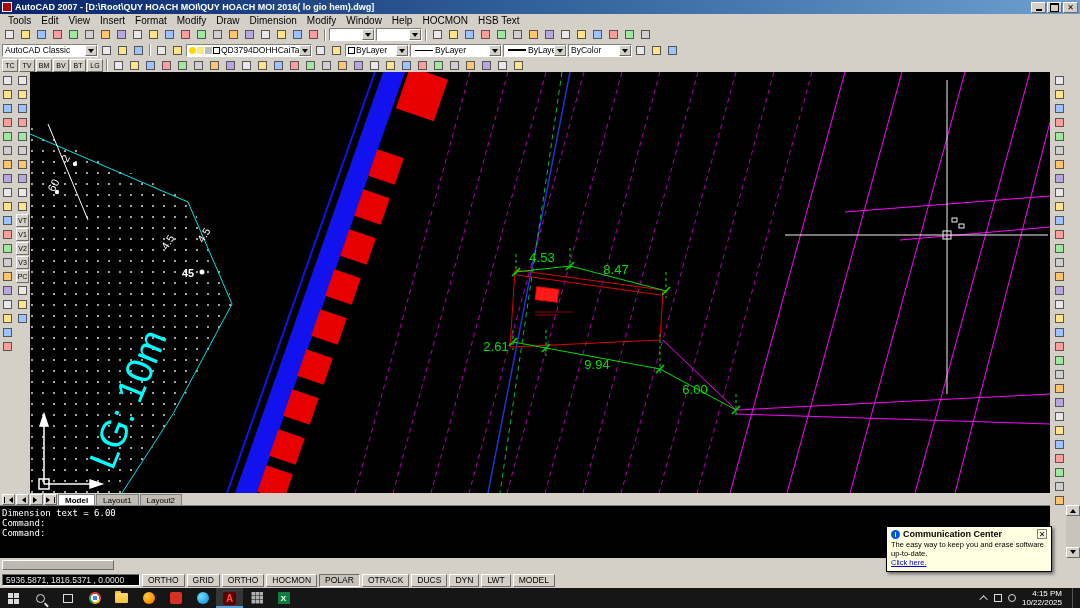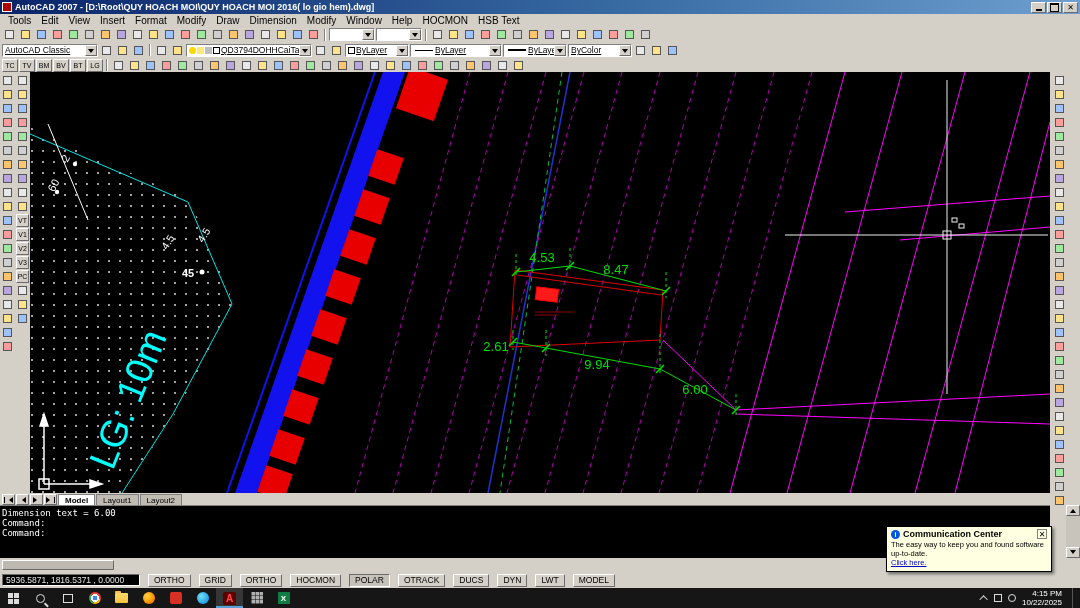--- a/index.html
+++ b/index.html
@@ -28,21 +28,21 @@
   #row2 { top:42px; height:16px; }
   #row3 { top:58px; height:14px; }
   .tbtn { width:15px; height:13px; background:#d4d0c8; flex:none;
     display:flex; align-items:center; justify-content:center; }
   .tbtn .gl { width:9px; height:9px; border:1px solid #555; }
   .tbtn.text { width:16px; font-size:7px; color:#000; border:1px solid; border-color:#fff #6b6b6b #6b6b6b #fff; }
   .sep { width:2px; height:12px; border-left:1px solid #808080; border-right:1px solid #fff; margin:0 2px; flex:none; }
 
   .combo { height:13px; background:#fff; border:1px solid; border-color:#808080 #fff #fff #808080;
     display:flex; align-items:center; font-size:8.5px; color:#000; padding-left:2px; flex:none; overflow:hidden; white-space:nowrap; }
-  .combo .val { flex:1; overflow:hidden; white-space:nowrap;text-decoration:underline; }
+  .combo .val { flex:1; overflow:hidden; white-space:nowrap; }
   .combo .dd { width:12px; height:11px; margin-left:auto; background:#d4d0c8; flex:none;
     border:1px solid; border-color:#fff #6b6b6b #6b6b6b #fff; display:flex; align-items:center; justify-content:center; }
   .combo .dd::after { content:""; border:3px solid transparent; border-top:4px solid #000; margin-top:4px; }
   .mini { width:7px; height:7px; flex:none; margin-right:1px; }
   .line-glyph { width:18px; height:1px; background:#000; margin:0 2px; flex:none; }
 
   
   .leftpanel { position:absolute; left:0; top:72px; width:30px; height:421px; background:#d4d0c8; display:flex; }
   .leftpanel .col { width:15px; display:flex; flex-direction:column; align-items:center; gap:1px; padding-top:2px; }
   .rightpanel { position:absolute; left:1050px; top:72px; width:30px; height:500px; background:#d4d0c8;
@@ -74,21 +74,21 @@
     display:flex; flex-direction:column; justify-content:space-between; }
   .scrollbtn { width:14px; height:11px; background:#d4d0c8; border:1px solid; border-color:#fff #6b6b6b #6b6b6b #fff;
     display:flex; align-items:center; justify-content:center; }
   .tri-u { width:0; height:0; border:3px solid transparent; border-bottom:4px solid #000; margin-bottom:2px; }
   .tri-d { width:0; height:0; border:3px solid transparent; border-top:4px solid #000; margin-top:2px; }
   .hscroll { position:absolute; left:0; top:558px; width:1050px; height:14px; background:#d4d0c8; display:flex; align-items:center; }
   .hthumb { width:112px; height:10px; margin-left:2px; background:#bdb9b1; border:1px solid; border-color:#fff #6b6b6b #6b6b6b #fff; }
 
   
   .statusbar { position:absolute; left:0; top:572px; width:1080px; height:16px; background:#d4d0c8;
-    display:flex; align-items:center; gap:8px; padding-left:2px; }
+    display:flex; align-items:center; gap:2px; padding-left:2px; }
   .coords { width:138px; height:12px; background:#000; color:#e8e8e8; font-size:8.5px;
     border:1px solid; border-color:#6b6b6b #fff #fff #6b6b6b; padding:0 3px; display:flex; align-items:center; white-space:nowrap; overflow:hidden; }
   .sbtn { height:13px; padding:0 5px; font-size:8.5px; color:#000; display:flex; align-items:center;
     background:#d4d0c8; border:1px solid; border-color:#fff #6b6b6b #6b6b6b #fff; }
   .sbtn.pressed { border-color:#6b6b6b #fff #fff #6b6b6b; background:#c6c2ba; }
 
   
   .popup { position:absolute; left:886px; top:526px; width:166px; height:46px; background:#ffffe1;
     border:1px solid #000; z-index:60; padding:2px 4px; box-shadow:2px 2px 3px rgba(0,0,0,.5); }
   .popup .hd { display:flex; align-items:center; gap:3px; }
@@ -860,21 +860,21 @@
     <div class="sbtn">LWT</div>
     <div class="sbtn">MODEL</div>
   </div>
 
   <div class="popup">
     <div class="hd">
       <span class="info-ic">i</span>
       <span class="ttl">Communication Center</span>
       <span class="x"></span>
     </div>
-    <div class="bd">The easy way to keep you and found software up-to-date.</div>
+    <div class="bd">The easy way to keep you and erase software up-to-date.</div>
     <div class="lk">Click here.</div>
   </div>
 
   <div class="taskbar">
     <div class="tkbtn">
         <span class="win-logo">
           <span></span>
           <span></span>
           <span></span>
           <span></span>

